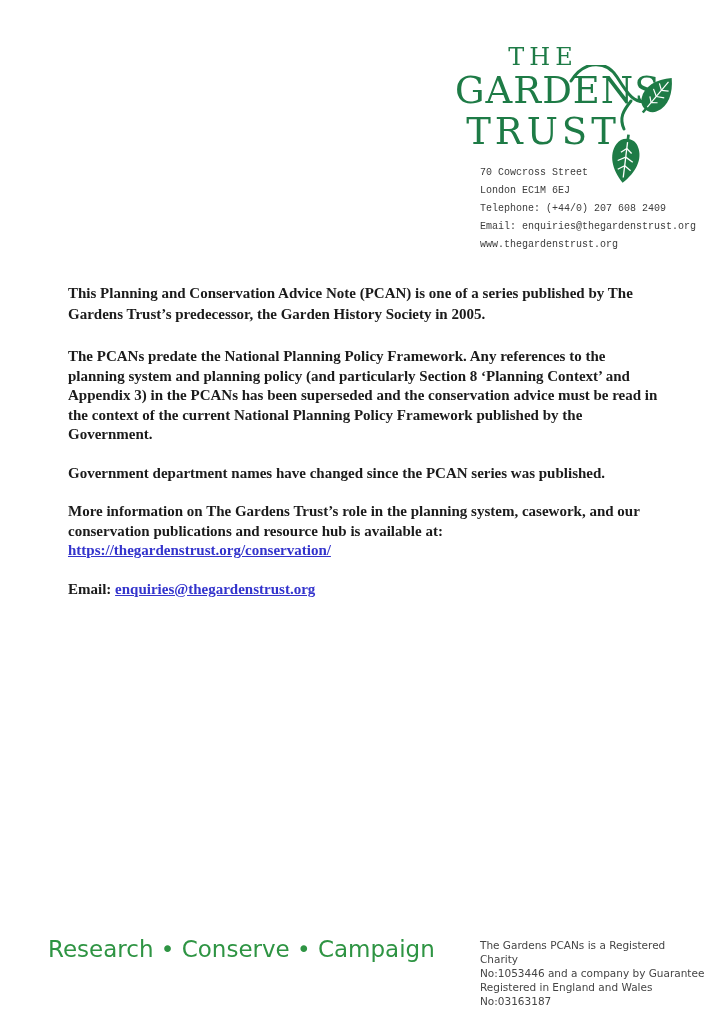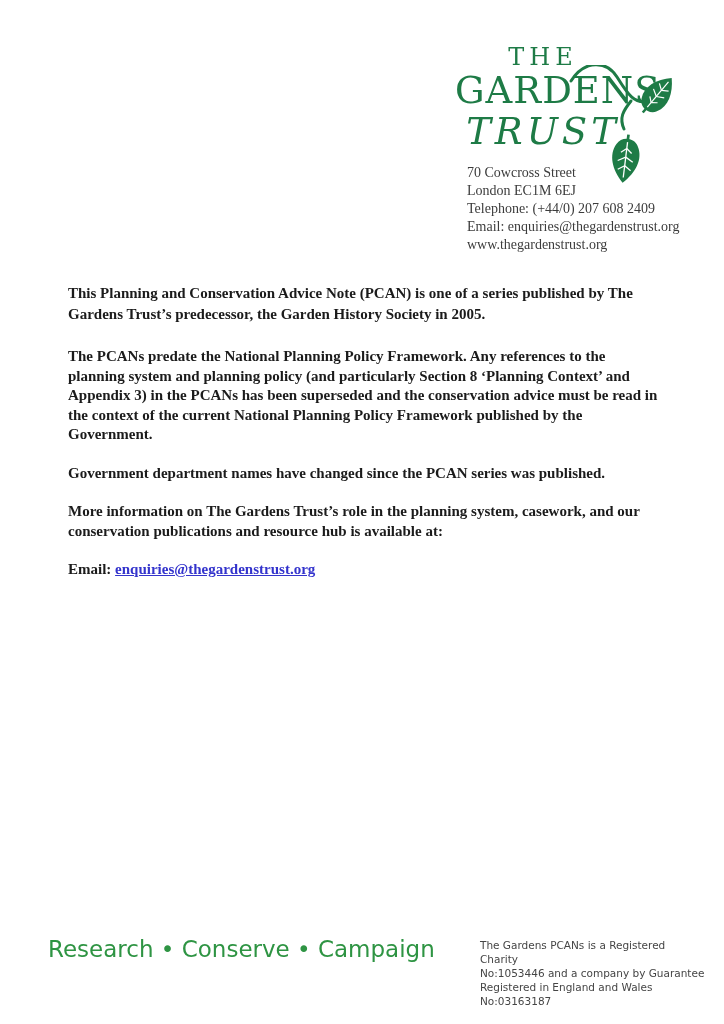--- a/index.html
+++ b/index.html
@@ -36,32 +36,31 @@
     margin-bottom: 3px;
   }
   .logo-gardens {
     font-size: 37px;
     letter-spacing: 1px;
     margin-bottom: 4px;
   }
   .logo-trust {
     font-size: 37px;
     letter-spacing: 4px;
-    font-style: italic;
   }
   .vine {
     position: absolute;
     left: 112px;
     top: 20px;
   }
   .contact {
     margin-top: 14px;
-    margin-left: 12px;
-    font-family: Liberation Serif, serif;
-    font-size: 14px;
+    margin-left: 25px;
+    font-family: Liberation Mono, monospace;
+    font-size: 10px;
     line-height: 18px;
     color: #3c3c3c;
   }
 
   
   .content {
     position: absolute;
     left: 68px;
     top: 283px;
     width: 592px;
@@ -159,20 +158,21 @@
       <div>www.thegardenstrust.org</div>
     </div>
   </div>
 
   <div class="content">
     <p class="heading">This Planning and Conservation Advice Note (PCAN) is one of a series published by The Gardens Trust’s predecessor, the Garden History Society in 2005.</p>
     <p>The PCANs predate the National Planning Policy Framework. Any references to the planning system and planning policy (and particularly Section 8 ‘Planning Context’ and Appendix 3) in the PCANs has been superseded and the conservation advice must be read in the context of the current National Planning Policy Framework published by the Government.</p>
     <p>Government department names have changed since the PCAN series was published.</p>
     <p>
       <span>More information on The Gardens Trust’s role in the planning system, casework, and our conservation publications and resource hub is available at:</span><br>
+      <a class="doc-link">https://thegardenstrust.org/conservation/</a>
     </p>
     <p>
       <span>Email: </span><a class="doc-link">enquiries@thegardenstrust.org</a>
     </p>
   </div>
 
   <div class="tagline">Research • Conserve • Campaign</div>
 
   <div class="registration">
     <div>The Gardens PCANs is a Registered Charity</div>

